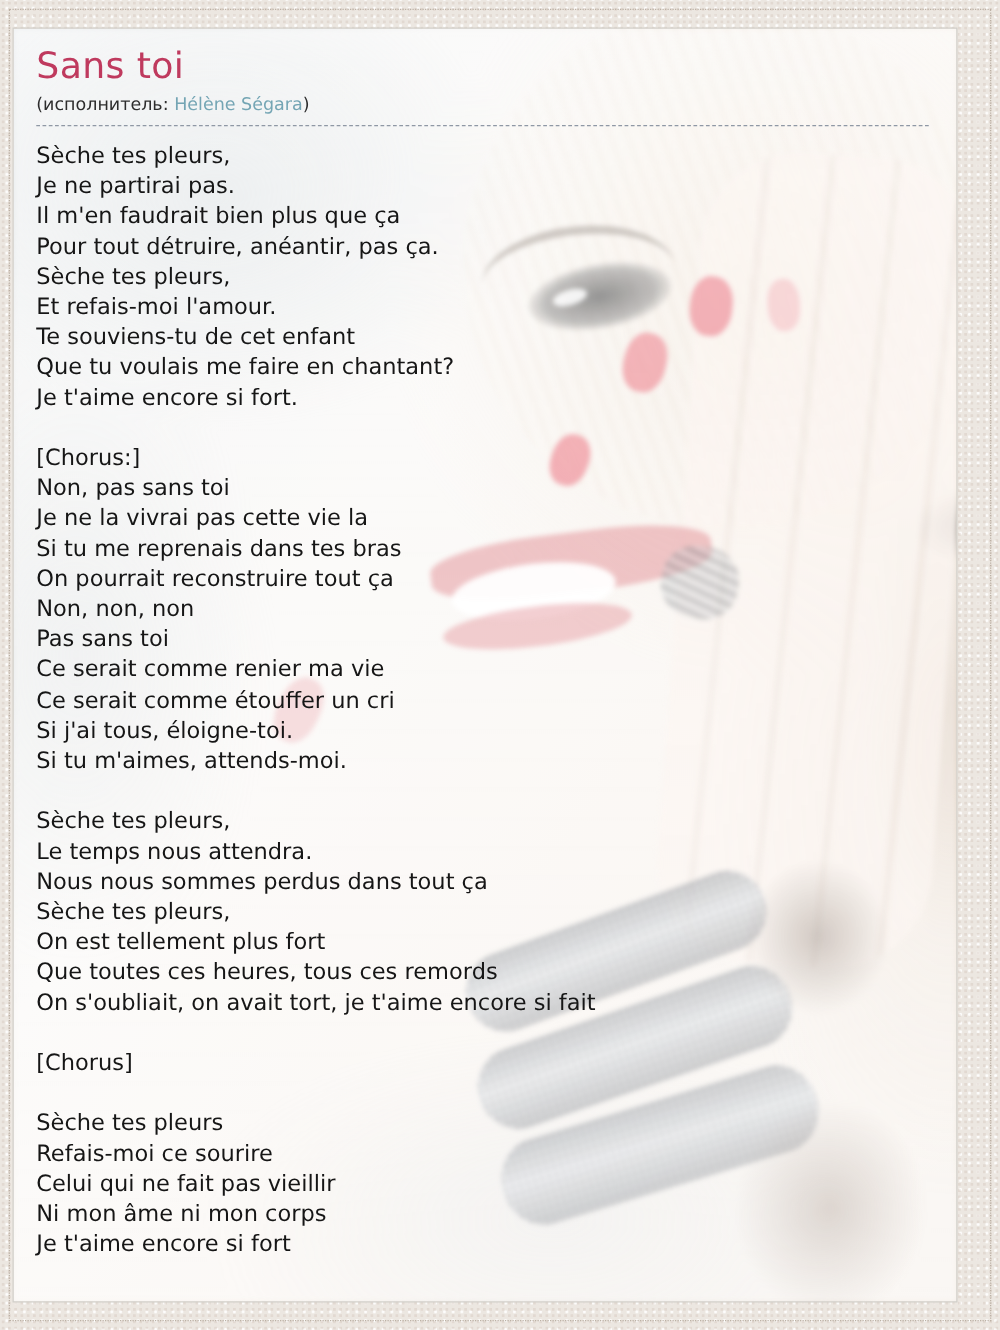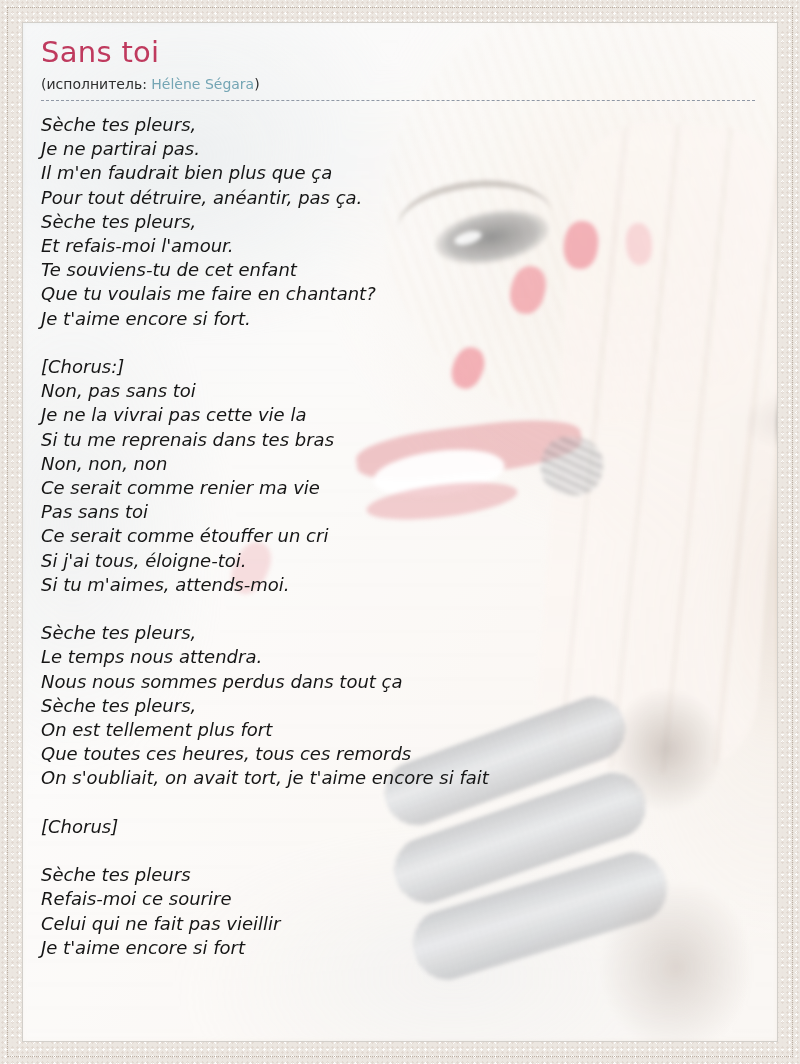--- a/index.html
+++ b/index.html
@@ -17,21 +17,21 @@
     background-size: 5px 5px, 7px 7px;
     background-position: 0 0, 2px 3px;
   }
   .dotted-frame {
     position: absolute; inset: 7px;
     border: 1px dotted #bcb1a5;
     pointer-events: none;
     z-index: 6;
   }
   .card {
-    position: absolute; left: 22px; top: 22px;
+    position: absolute; left: 10px; top: 22px;
     width: 756px; height: 1020px;
     box-sizing: border-box;
     background: linear-gradient(125deg, #eef0f1, #f9f7f5 38%, #f8f2ec 68%, #f5efe9);
     border: 1px solid #d2cfca;
     overflow: hidden;
   }
   
   .photo { position: absolute; inset: 0; z-index: 0; filter: blur(2px); }
   .photo div { position: absolute; }
   .ph-hair-main   { left: 300px; top: -80px; width: 600px; height: 600px; border-radius: 50%;
@@ -100,21 +100,21 @@
   .content { position: relative; z-index: 2; padding: 14px 22px 0 18px; }
   .title {
     margin: 0; font-size: 29px; line-height: 1.1; font-weight: 500;
     color: #bf3a5e; letter-spacing: 0.3px;
   }
   .subtitle {
     margin-top: 3px; font-size: 14px; line-height: 24px; color: #2d2d2d;
     padding-bottom: 4px; border-bottom: 1px dashed #8f98a5;
   }
   .artist-link { color: #74a5b4; text-decoration: none; cursor: pointer; }
-  .lyrics { margin-top: 12px; font-size: 18px; line-height: 24.2px; color: #161616; font-weight: 500; font-style: italic; }
+  .lyrics { margin-top: 12px; font-size: 18px; line-height: 24.2px; color: #161616; font-weight: 500; }
   .lyric-line { white-space: pre-wrap; }
 </style>
 </head>
 <body>
 
 <div class="dotted-frame"></div>
 
 <div class="card">
 
   <div class="photo">
@@ -160,37 +160,39 @@
         <div class="lyric-line">Sèche tes pleurs,</div>
         <div class="lyric-line">Et refais-moi l'amour.</div>
         <div class="lyric-line">Te souviens-tu de cet enfant</div>
         <div class="lyric-line">Que tu voulais me faire en chantant?</div>
         <div class="lyric-line">Je t'aime encore si fort.</div>
         <div class="lyric-line">&nbsp;</div>
         <div class="lyric-line">[Chorus:]</div>
         <div class="lyric-line">Non, pas sans toi</div>
         <div class="lyric-line">Je ne la vivrai pas cette vie la</div>
         <div class="lyric-line">Si tu me reprenais dans tes bras</div>
+        <div class="lyric-line">On pourrait reconstruire tout ça</div>
         <div class="lyric-line">Non, non, non</div>
+        <div class="lyric-line">Pas sans toi</div>
         <div class="lyric-line">Ce serait comme renier ma vie</div>
-        <div class="lyric-line">Pas sans toi</div>
         <div class="lyric-line">Ce serait comme étouffer un cri</div>
         <div class="lyric-line">Si j'ai tous, éloigne-toi.</div>
         <div class="lyric-line">Si tu m'aimes, attends-moi.</div>
         <div class="lyric-line">&nbsp;</div>
         <div class="lyric-line">Sèche tes pleurs,</div>
         <div class="lyric-line">Le temps nous attendra.</div>
         <div class="lyric-line">Nous nous sommes perdus dans tout ça</div>
         <div class="lyric-line">Sèche tes pleurs,</div>
         <div class="lyric-line">On est tellement plus fort</div>
         <div class="lyric-line">Que toutes ces heures, tous ces remords</div>
         <div class="lyric-line">On s'oubliait, on avait tort, je t'aime encore si fait</div>
         <div class="lyric-line">&nbsp;</div>
         <div class="lyric-line">[Chorus]</div>
         <div class="lyric-line">&nbsp;</div>
         <div class="lyric-line">Sèche tes pleurs</div>
         <div class="lyric-line">Refais-moi ce sourire</div>
         <div class="lyric-line">Celui qui ne fait pas vieillir</div>
+        <div class="lyric-line">Ni mon âme ni mon corps</div>
         <div class="lyric-line">Je t'aime encore si fort</div>
       </div>
   </div>
 
 </div>
 
 </body></html>

